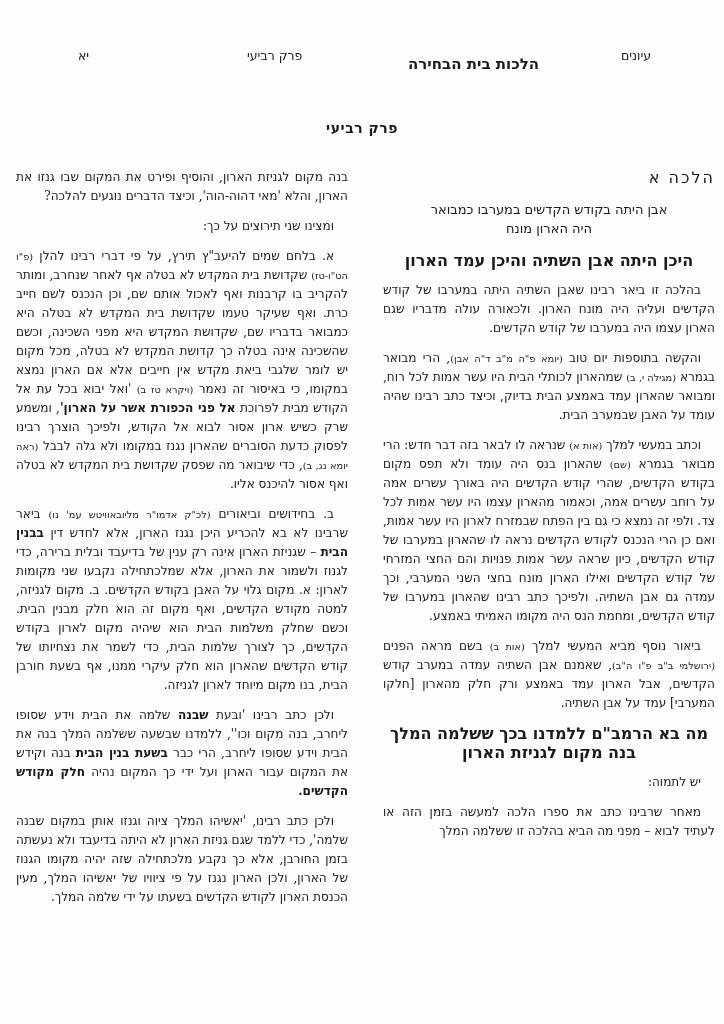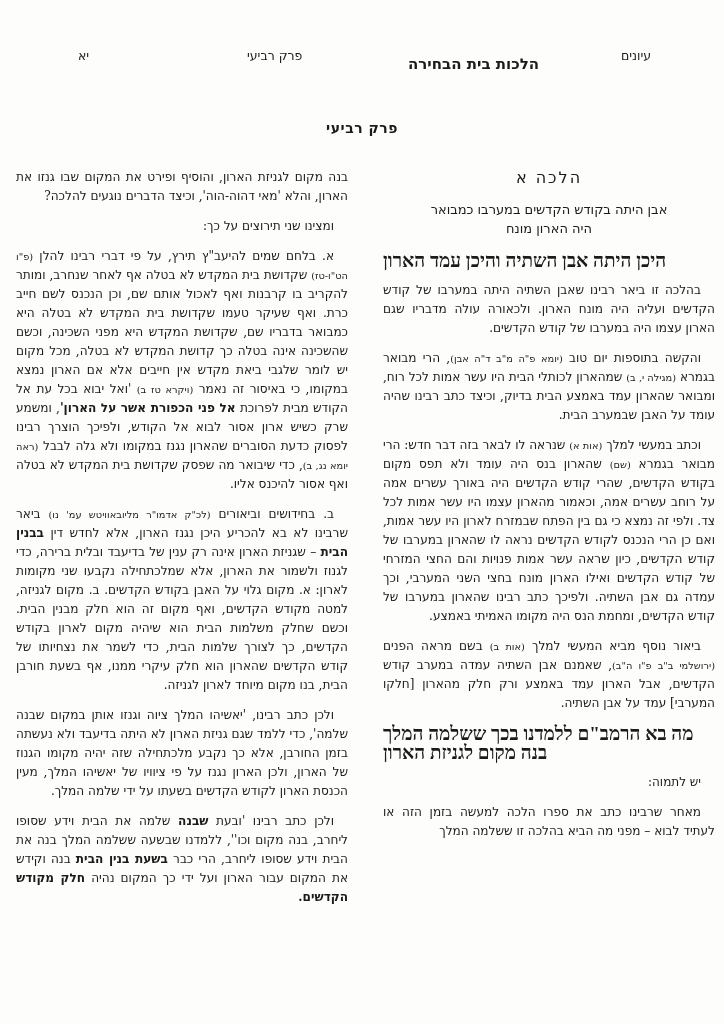--- a/index.html
+++ b/index.html
@@ -20,23 +20,23 @@
   .rh-chapter{left:247px;}
   .rh-title{left:408px;font-size:15px;font-weight:700;margin-top:7px;}
   .rh-section{left:621px;}
   .chapter-heading{
     position:absolute;top:120px;left:0;width:724px;
     text-align:center;font-size:14px;font-weight:700;letter-spacing:.5px;
   }
   .col{position:absolute;width:332px;}
   .col-right{top:168px;left:383px;}
   .col-left{top:168px;left:16px;}
-  .halacha-label{text-align:center;font-size:16px;letter-spacing:2px;margin:0 0 13px 0;}
+  .halacha-label{text-align:right;font-size:16px;letter-spacing:2px;margin:0 0 13px 0;}
   .halacha-quote{text-align:center;font-size:13px;line-height:19px;margin:0 38px 13px;}
-  .col-heading{font-weight:700;font-size:19px;line-height:19px;margin:0 0 11px 0;text-align:left;font-family:Liberation Serif, serif;}
+  .col-heading{font-weight:700;font-size:16px;line-height:19px;margin:0 0 11px 0;text-align:center;}
   .para{
     font-size:12.1px;line-height:19px;text-align:justify;
     text-indent:14px;margin:0 0 11px 0;
   }
   .para.cont{text-indent:0;}
   .rambam-quote{
     font-weight:700;text-align:center;font-size:13px;line-height:20px;
     margin:3px 22px 14px;
   }
   .wonder-line{font-size:12px;line-height:19px;text-indent:14px;margin:0 0 11px 0;}
@@ -68,17 +68,17 @@
     <div class="col-heading">מה בא הרמב"ם ללמדנו בכך ששלמה המלך בנה מקום לגניזת הארון</div>
     <div class="wonder-line">יש לתמוה:</div>
     <p class="para"><span>מאחר שרבינו כתב את ספרו הלכה למעשה בזמן הזה או לעתיד לבוא – מפני מה הביא בהלכה זו ששלמה המלך</span></p>
   </div>
 
   <div class="col col-left">
     <p class="para cont"><span>בנה מקום לגניזת הארון, והוסיף ופירט את המקום שבו גנזו את הארון, והלא 'מאי דהוה-הוה', וכיצד הדברים נוגעים להלכה?</span></p>
     <p class="para"><span>ומצינו שני תירוצים על כך:</span></p>
     <p class="para"><span>א. בלחם שמים להיעב"ץ תירץ, על פי דברי רבינו להלן </span><span class="seg-s">(פ"ו הט"ו-טז)</span><span> שקדושת בית המקדש לא בטלה אף לאחר שנחרב, ומותר להקריב בו קרבנות ואף לאכול אותם שם, וכן הנכנס לשם חייב כרת. ואף שעיקר טעמו שקדושת בית המקדש לא בטלה היא כמבואר בדבריו שם, שקדושת המקדש היא מפני השכינה, וכשם שהשכינה אינה בטלה כך קדושת המקדש לא בטלה, מכל מקום יש לומר שלגבי ביאת מקדש אין חייבים אלא אם הארון נמצא במקומו, כי באיסור זה נאמר </span><span class="seg-s">(ויקרא טז ב)</span><span> 'ואל יבוא בכל עת אל הקודש מבית לפרוכת </span><span class="seg-b">אל פני הכפורת אשר על הארון'</span><span>, ומשמע שרק כשיש ארון אסור לבוא אל הקודש, ולפיכך הוצרך רבינו לפסוק כדעת הסוברים שהארון נגנז במקומו ולא גלה לבבל </span><span class="seg-s">(ראה יומא נג, ב)</span><span>, כדי שיבואר מה שפסק שקדושת בית המקדש לא בטלה ואף אסור להיכנס אליו.</span></p>
     <p class="para"><span>ב. בחידושים וביאורים </span><span class="seg-s">(לכ"ק אדמו"ר מליובאוויטש עמ' נו)</span><span> ביאר שרבינו לא בא להכריע היכן נגנז הארון, אלא לחדש דין </span><span class="seg-b">בבנין הבית</span><span> – שגניזת הארון אינה רק ענין של בדיעבד ובלית ברירה, כדי לגנוז ולשמור את הארון, אלא שמלכתחילה נקבעו שני מקומות לארון: א. מקום גלוי על האבן בקודש הקדשים. ב. מקום לגניזה, למטה מקודש הקדשים, ואף מקום זה הוא חלק מבנין הבית. וכשם שחלק משלמות הבית הוא שיהיה מקום לארון בקודש הקדשים, כך לצורך שלמות הבית, כדי לשמר את נצחיותו של קודש הקדשים שהארון הוא חלק עיקרי ממנו, אף בשעת חורבן הבית, בנו מקום מיוחד לארון לגניזה.</span></p>
+    <p class="para"><span>ולכן כתב רבינו 'ובעת </span><span class="seg-b">שבנה</span><span> שלמה את הבית וידע שסופו ליחרב, בנה מקום וכו'', ללמדנו שבשעה ששלמה המלך בנה את הבית וידע שסופו ליחרב, הרי כבר </span><span class="seg-b">בשעת בנין הבית</span><span> בנה וקידש את המקום עבור הארון ועל ידי כך המקום נהיה </span><span class="seg-b">חלק מקודש הקדשים.</span></p>
     <p class="para"><span>ולכן כתב רבינו, 'יאשיהו המלך ציוה וגנזו אותן במקום שבנה שלמה', כדי ללמד שגם גניזת הארון לא היתה בדיעבד ולא נעשתה בזמן החורבן, אלא כך נקבע מלכתחילה שזה יהיה מקומו הגנוז של הארון, ולכן הארון נגנז על פי ציוויו של יאשיהו המלך, מעין הכנסת הארון לקודש הקדשים בשעתו על ידי שלמה המלך.</span></p>
-    <p class="para"><span>ולכן כתב רבינו 'ובעת </span><span class="seg-b">שבנה</span><span> שלמה את הבית וידע שסופו ליחרב, בנה מקום וכו'', ללמדנו שבשעה ששלמה המלך בנה את הבית וידע שסופו ליחרב, הרי כבר </span><span class="seg-b">בשעת בנין הבית</span><span> בנה וקידש את המקום עבור הארון ועל ידי כך המקום נהיה </span><span class="seg-b">חלק מקודש הקדשים.</span></p>
   </div>
 
 </div>
 
 </body></html>

